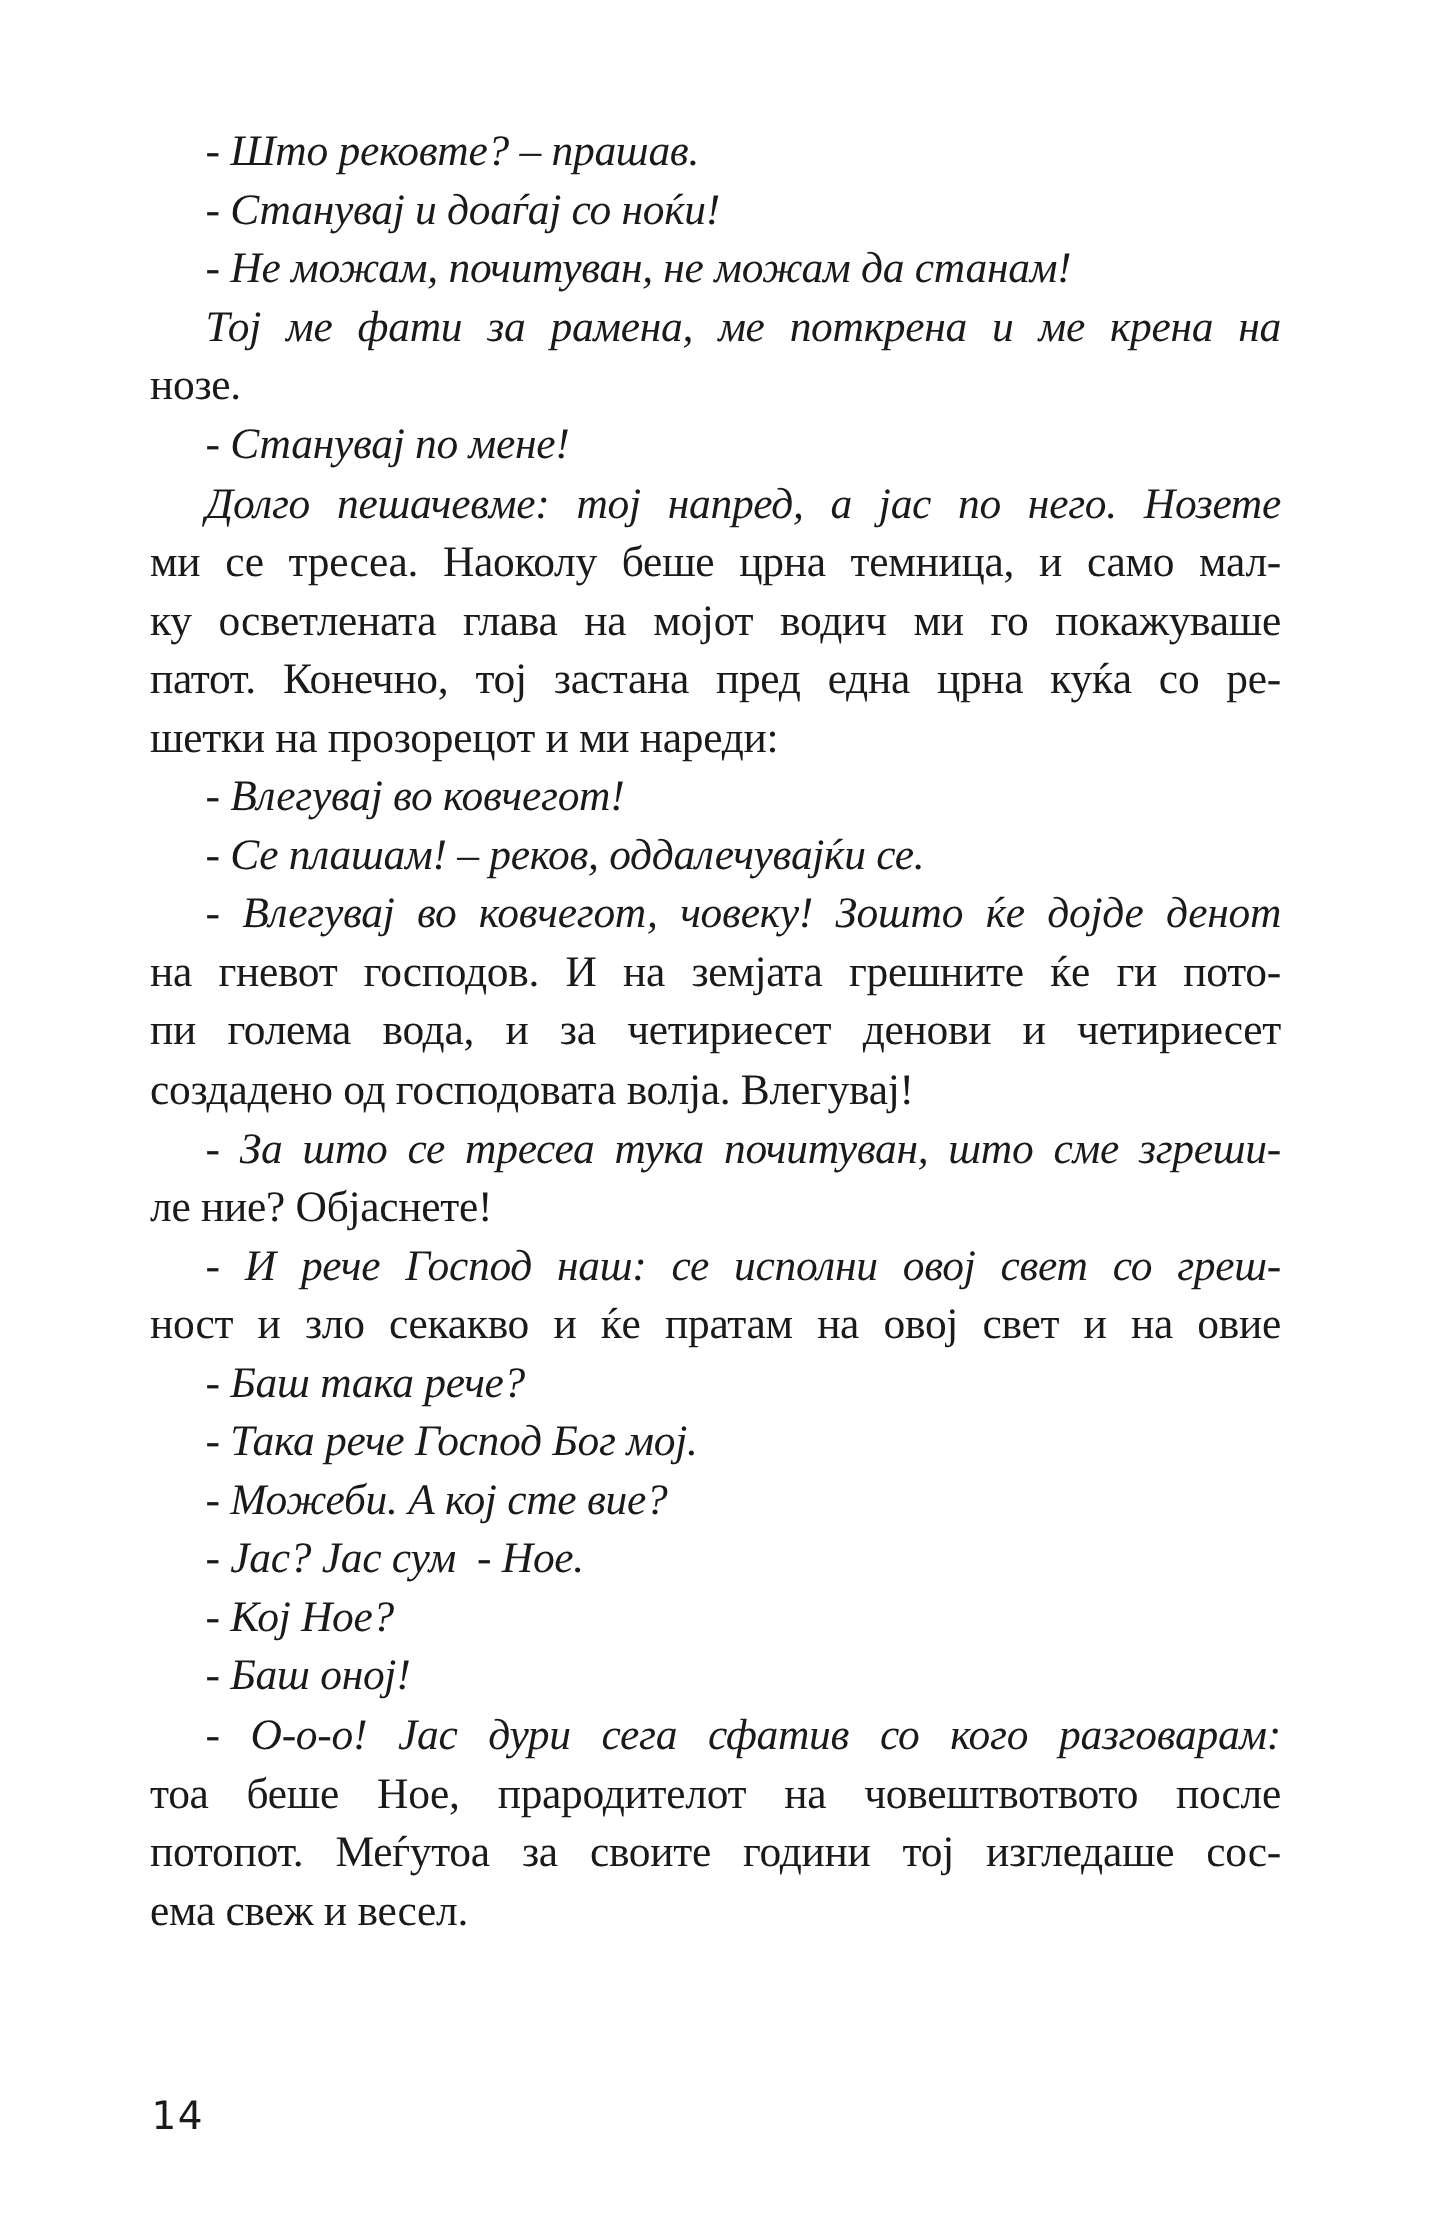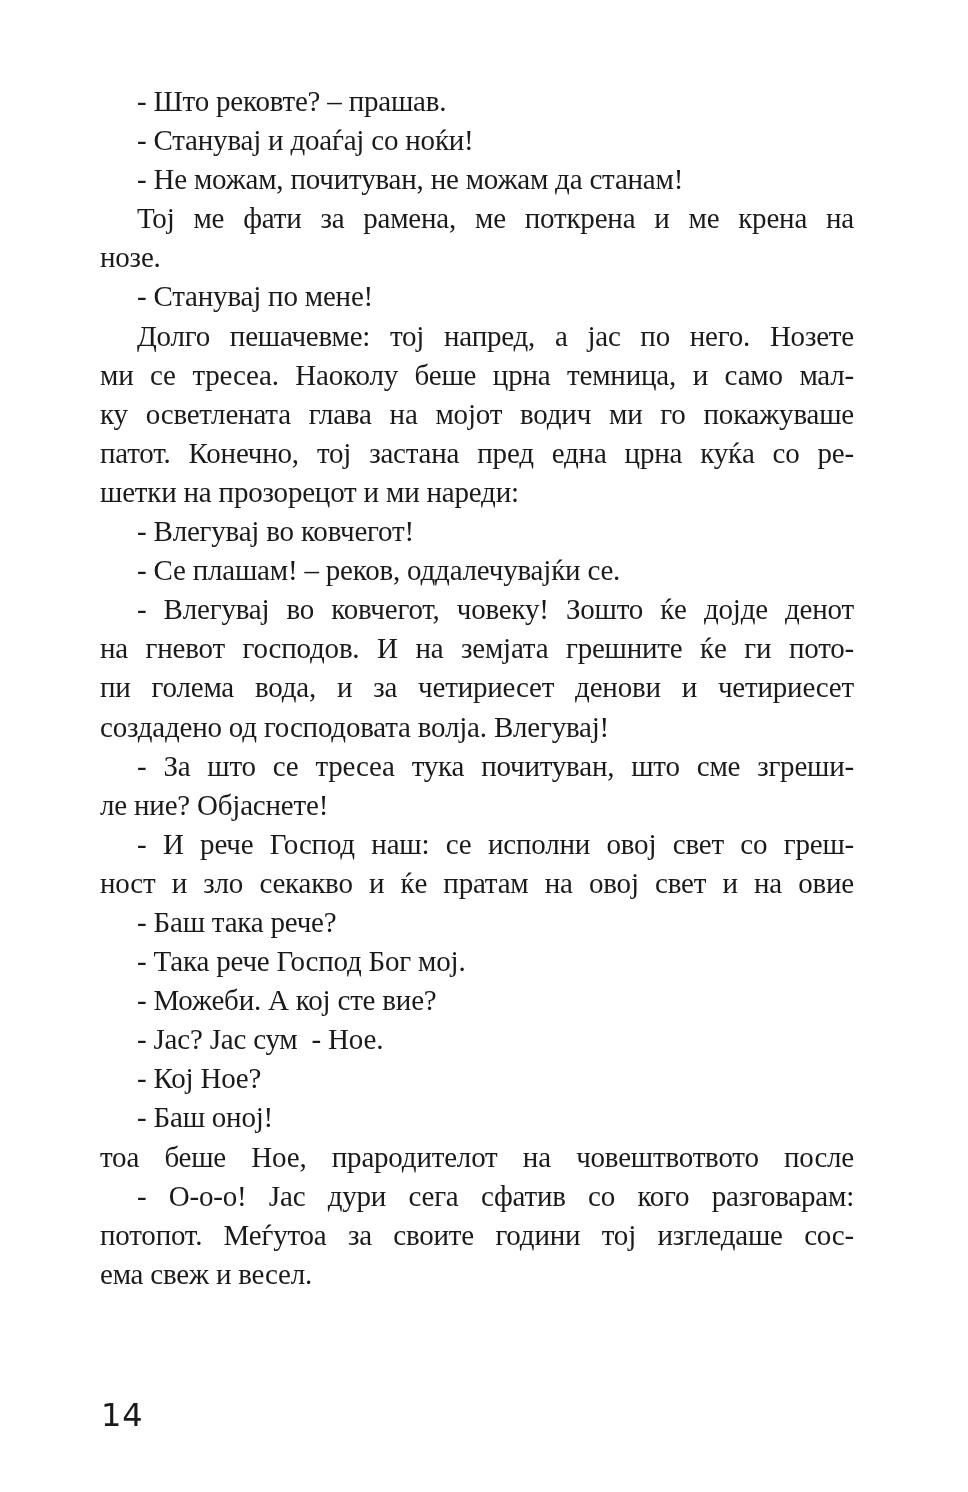--- a/index.html
+++ b/index.html
@@ -21,31 +21,31 @@
       top: 82px;
       width: 754px;
     }
     .line {
       height: 39.1px;
       line-height: 39.1px;
       font-size: 29px;
       white-space: nowrap;
       letter-spacing: -0.2px;
     }
-    .line.indent { padding-left: 37px; }
+    .line.indent { padding-left: 37px; font-style: italic; }
     .line.justify {
       text-align: justify;
       text-align-last: justify;
     }
     .page-number {
       position: absolute;
       left: 101px;
       top: 1396px;
       font-family: "DejaVu Sans", sans-serif;
-      font-size: 32px;
+      font-size: 26px;
       color: #1a1a1a;
       letter-spacing: 1px;
     }
   </style>
 </head>
 <body>
 
 <div class="page">
   <div class="line indent">- Што рековте? – прашав.</div>
   <div class="line indent">- Станувај и доаѓај со ноќи!</div>
@@ -67,19 +67,19 @@
   <div class="line indent justify">- За што се тресеа тука почитуван, што сме згреши-</div>
   <div class="line">ле ние? Објаснете!</div>
   <div class="line indent justify">- И рече Господ наш: се исполни овој свет со греш-</div>
   <div class="line justify">ност и зло секакво и ќе пратам на овој свет и на овие</div>
   <div class="line indent">- Баш така рече?</div>
   <div class="line indent">- Така рече Господ Бог мој.</div>
   <div class="line indent">- Можеби. А кој сте вие?</div>
   <div class="line indent" style="white-space: pre;">- Јас? Јас сум  - Ное.</div>
   <div class="line indent">- Кој Ное?</div>
   <div class="line indent">- Баш оној!</div>
+  <div class="line indent justify">- О-о-о! Јас дури сега сфатив со кого разговарам:</div>
   <div class="line justify">тоа беше Ное, прародителот на човештвотвото после</div>
-  <div class="line indent justify">- О-о-о! Јас дури сега сфатив со кого разговарам:</div>
   <div class="line justify">потопот. Меѓутоа за своите години тој изгледаше сос-</div>
   <div class="line">ема свеж и весел.</div>
 </div>
 
 <div class="page-number">14</div>
 
 </body></html>

